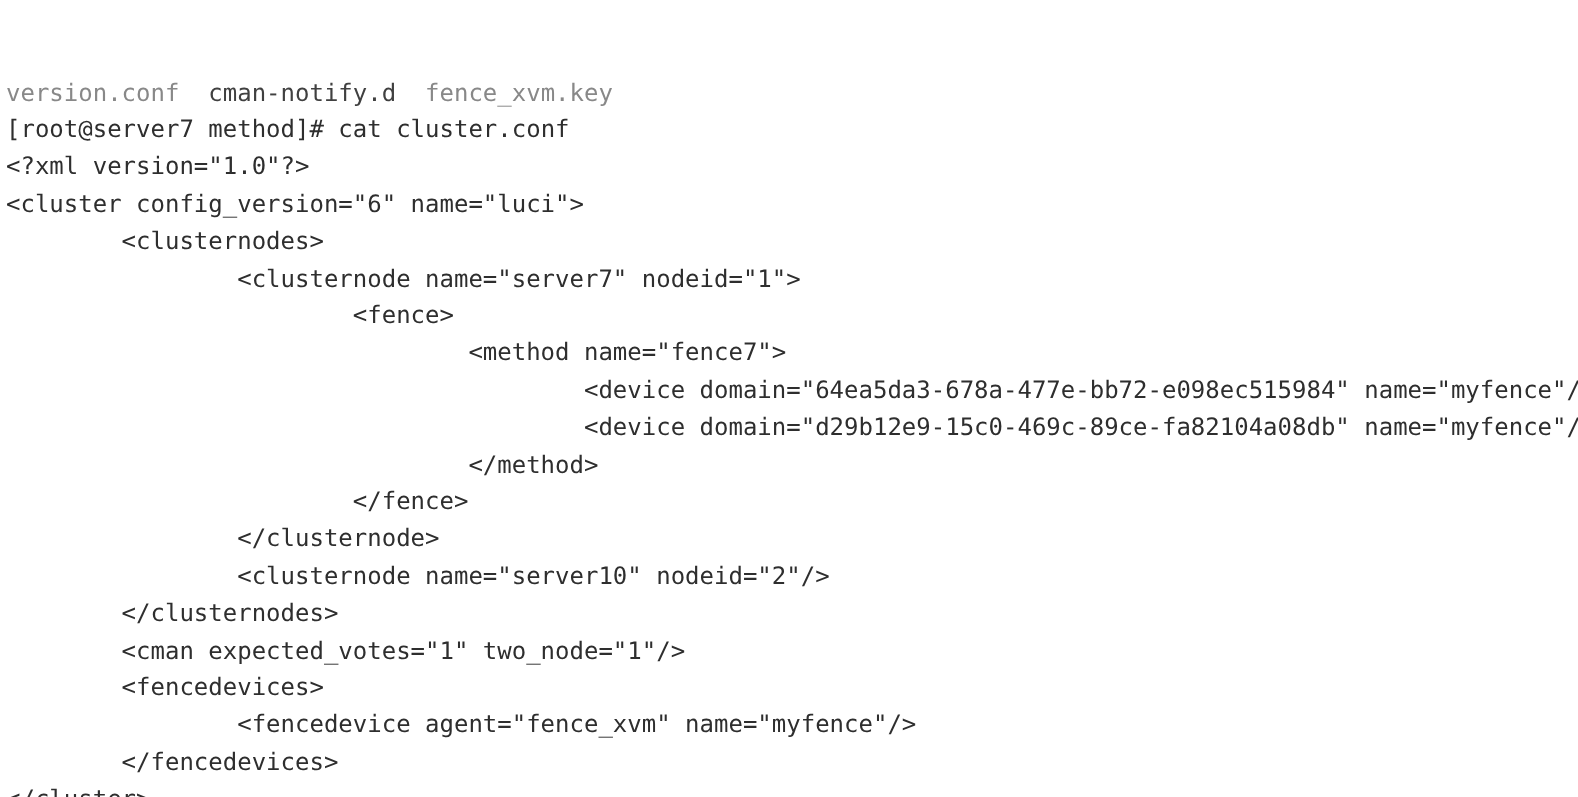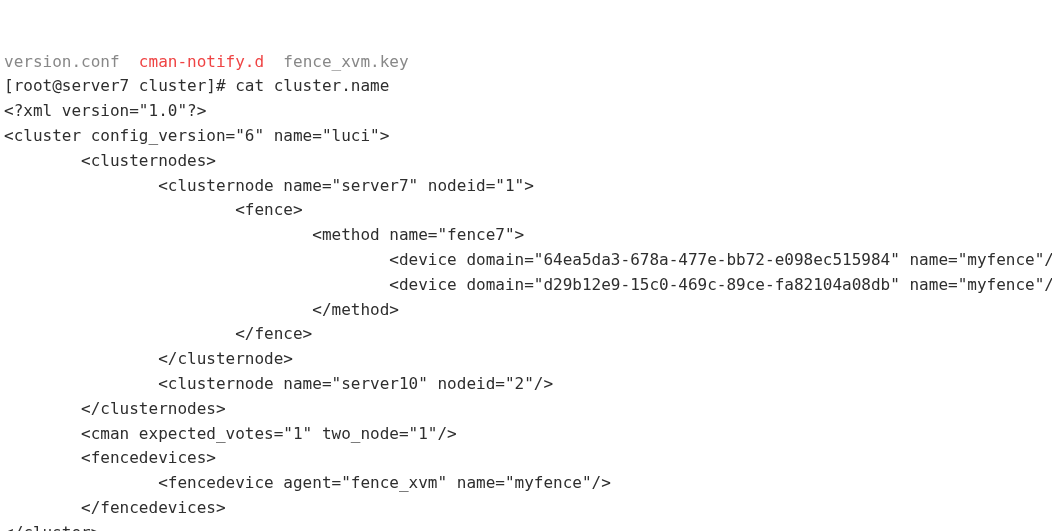--- a/index.html
+++ b/index.html
@@ -7,28 +7,28 @@
       font-family: "DejaVu Sans Mono", "Liberation Mono", Consolas, monospace;
       font-size: 16px;
       line-height: 1.55;
       color: #2e2e2e;
       background: #ffffff;
       white-space: pre;
       padding: 0 4px;
       width: 1052px;
     }
     .line0 { color: #888; }
-    .cman-link { color: #ef4444; }
+    .cman-link { color: #404040; }
     .prompt-bracket { color: #2e2e2e; }
   </style>
 </head>
 <body>
 
 <div><span class="line0"><span>version.conf</span>  <span class="cman-link">cman-notify.d</span>  <span>fence_xvm.key</span></span>
-<span class="prompt-bracket">[root@server7 cluster]# </span><span>cat cluster.name</span>
+<span class="prompt-bracket">[root@server7 method]# </span><span>cat cluster.conf</span>
 <span>&lt;?xml version="1.0"?&gt;</span>
 <span>&lt;cluster config_version="6" name="luci"&gt;</span>
 <span>        &lt;clusternodes&gt;</span>
 <span>                &lt;clusternode name="server7" nodeid="1"&gt;</span>
 <span>                        &lt;fence&gt;</span>
 <span>                                &lt;method name="fence7"&gt;</span>
 <span>                                        &lt;device domain="64ea5da3-678a-477e-bb72-e098ec515984" name="myfence"/&gt;</span>
 <span>                                        &lt;device domain="d29b12e9-15c0-469c-89ce-fa82104a08db" name="myfence"/&gt;</span>
 <span>                                &lt;/method&gt;</span>
 <span>                        &lt;/fence&gt;</span>

